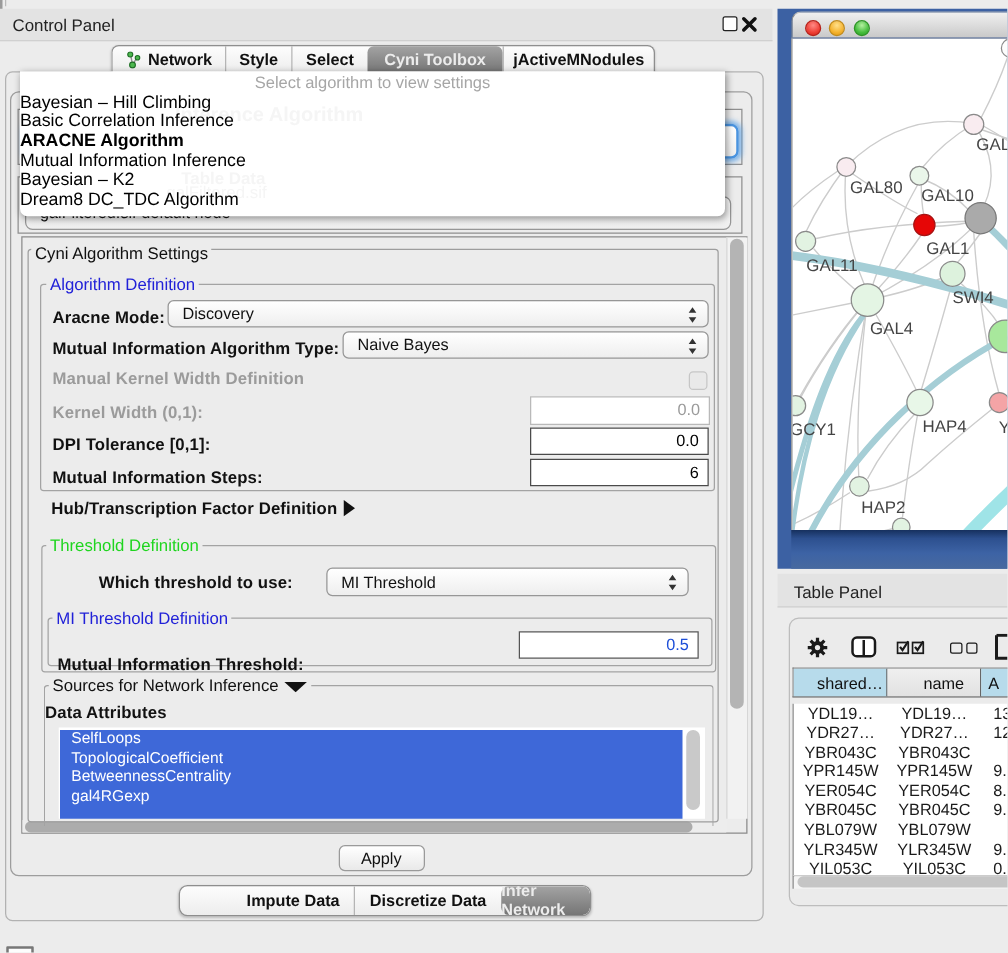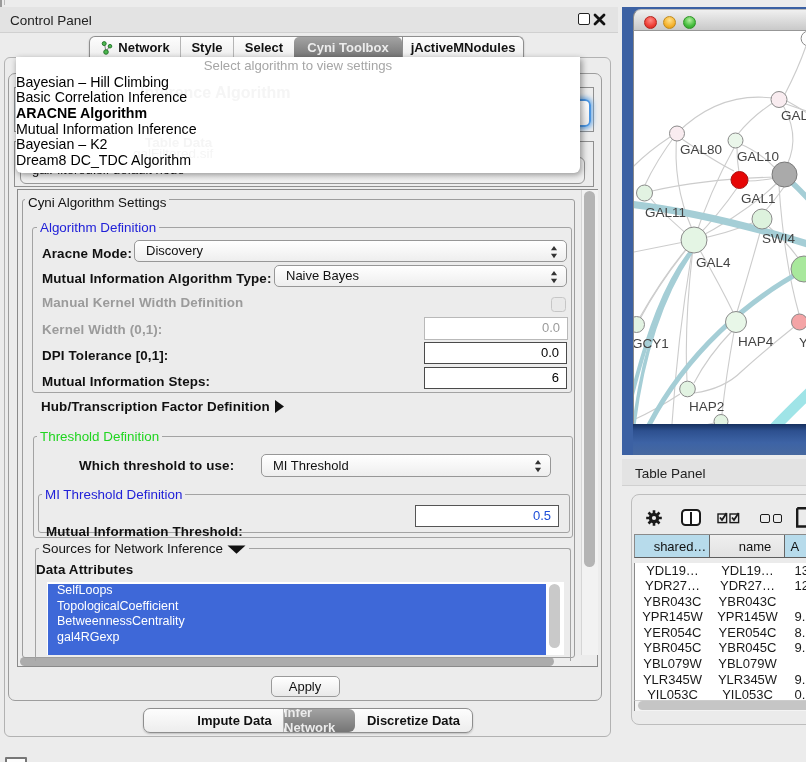--- a/index.html
+++ b/index.html
@@ -135,23 +135,23 @@
 SelfLoops<br>TopologicalCoefficient<br>BetweennessCentrality<br>gal4RGexp<br>&nbsp;
 </div>
 <div class="abs" style="left:548.5px;top:584px;width:11px;height:64px;background:#c9c9c9;border-radius:6px;"></div>
 
 <div class="abs" style="left:270.5px;top:675.5px;width:67px;height:19px;border:1px solid #9a9a9a;border-radius:5px;background:linear-gradient(#ffffff,#e9e9e9);text-align:center;line-height:19px;">Apply</div>
 
 <div class="abs" style="left:143px;top:707.5px;height:23px;width:328px;display:flex;
      border:1px solid #8e8e8e;border-radius:7px;overflow:hidden;
      background:linear-gradient(#fdfdfd,#ededed);box-shadow:0 1px 2px rgba(0,0,0,.2);">
   <div style="width:97px;display:flex;align-items:center;justify-content:center;border-right:1px solid #b5b5b5;font-weight:bold;padding-left:42px;">Impute Data</div>
+  <div style="width:117px;display:flex;align-items:center;justify-content:center;font-weight:bold;">Discretize Data</div>
   <div style="flex:1;display:flex;align-items:center;justify-content:center;font-weight:bold;
        background:linear-gradient(#a3a3a3,#757575);color:#ececec;border-radius:6px;">Infer Network</div>
-  <div style="width:117px;display:flex;align-items:center;justify-content:center;font-weight:bold;">Discretize Data</div>
 </div>
 
 <div class="abs" style="left:5px;top:757px;width:18px;height:10px;border:2px solid #777;background:#fdfdfd;border-radius:1px;"></div>
 
 <div class="abs" style="left:16px;top:57px;width:564px;height:115.5px;background:#fff;border-radius:0 0 6px 6px;box-shadow:1.5px 2px 6px rgba(0,0,0,0.4);"></div>
 <div class="abs" style="left:140px;top:84px;color:#f5f5f5;font-size:16px;font-weight:bold;">Inference Algorithm</div>
 <div class="abs" style="left:145px;top:135px;color:#f5f5f5;font-size:13.5px;font-weight:bold;">Table Data</div>
 <div class="abs" style="left:133px;top:146px;color:#f5f5f5;font-size:13.5px;">galFiltered.sif</div>
 <div class="abs" style="left:16px;top:58px;width:564px;text-align:center;color:#a6a6a6;font-size:13.2px;">Select algorithm to view settings</div>
 <div class="abs" style="left:16px;top:74.5px;width:545px;font-size:14.2px;line-height:15.7px;color:#000;">

